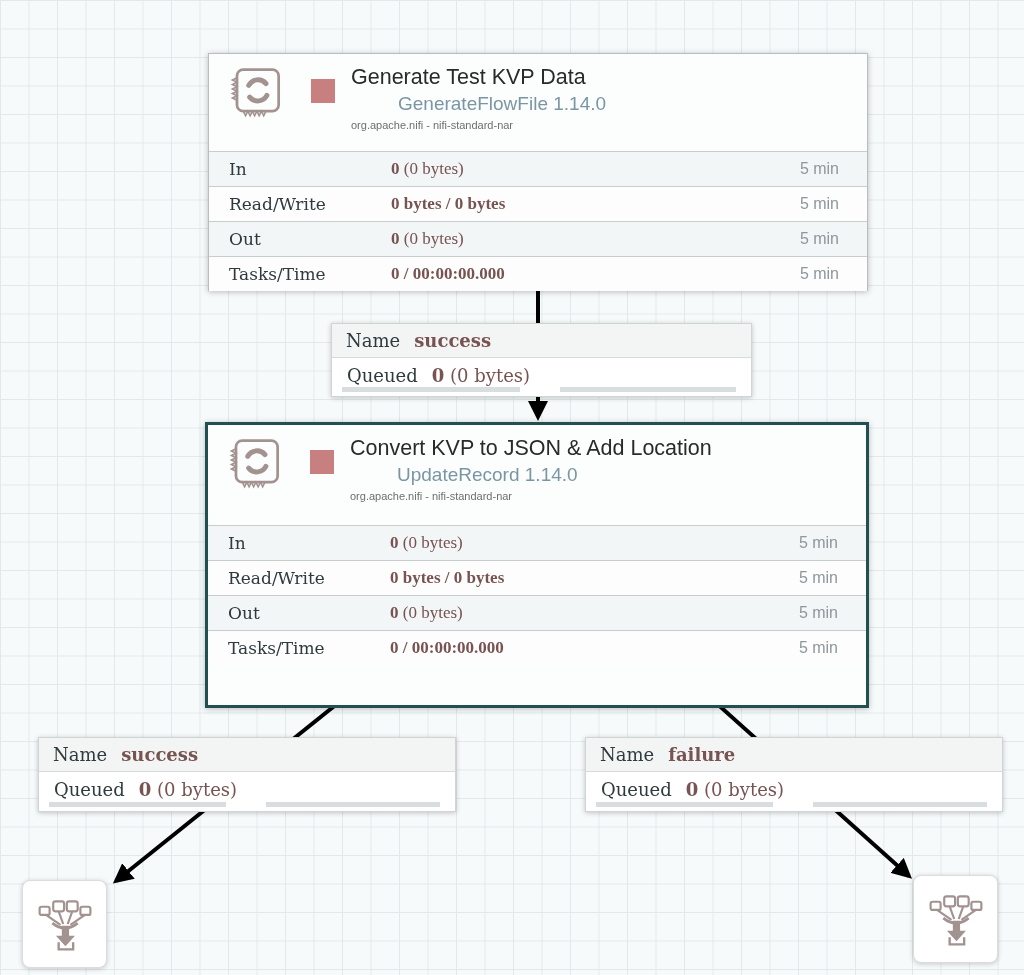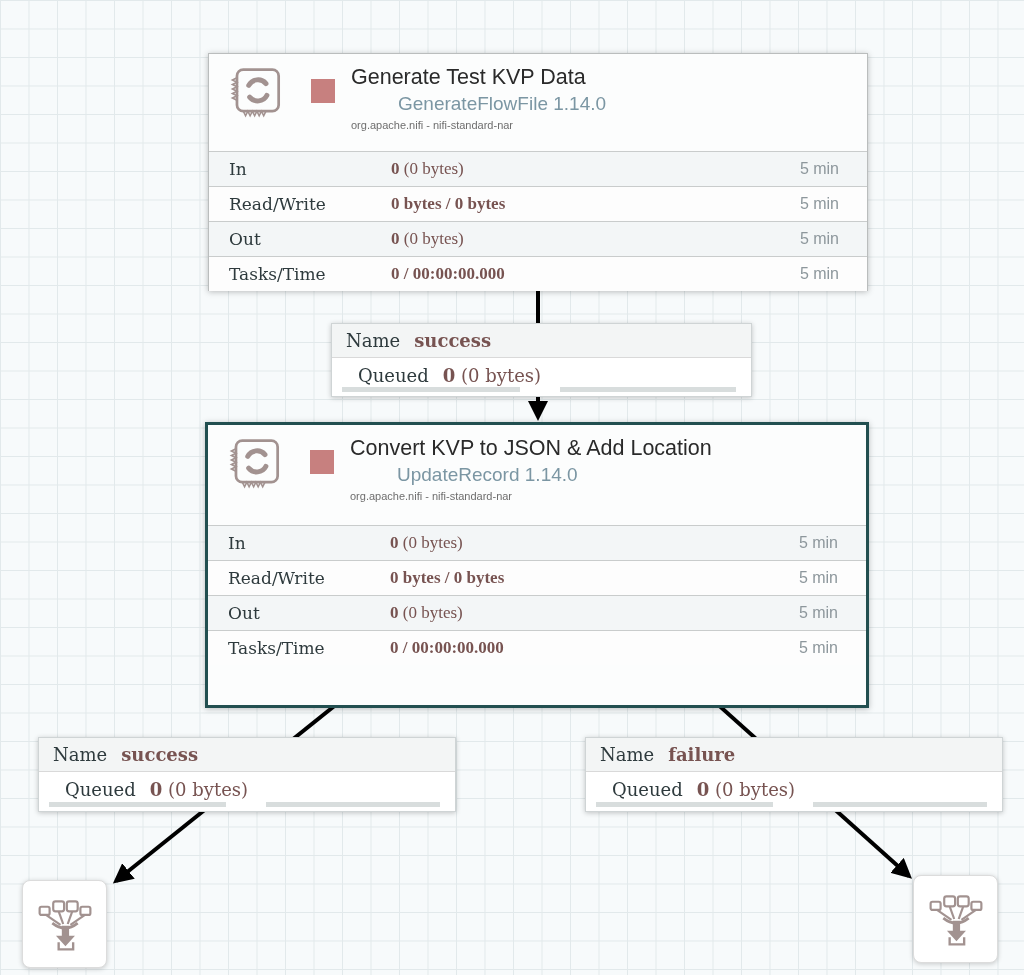--- a/index.html
+++ b/index.html
@@ -50,21 +50,21 @@
   .conn-label{
     position:absolute;z-index:3;background:#fff;border:1px solid #cfd4d5;
     box-shadow:0 1px 5px rgba(0,0,0,.22);box-sizing:border-box;
     font-family:"DejaVu Serif","Liberation Serif",serif;font-size:18px;
   }
   .conn-name-row{
     height:34px;background:#f3f5f5;border-bottom:1px solid #d9d9d9;
     box-sizing:border-box;padding:6px 0 5px 14px;color:#2e3a3d;
   }
   .conn-name-row b{color:#775351;margin-left:14px;}
-  .conn-queue-row{height:30px;padding:7px 0 0 26px;color:#2e3a3d;}
+  .conn-queue-row{height:30px;padding:7px 0 0 15px;color:#2e3a3d;}
   .conn-queue-row b{color:#775351;margin-left:14px;}
   .conn-queue-row .rest{color:#775351;}
   .qbar{position:absolute;bottom:4px;height:5px;background:#d8dddd;}
   .qbar.left{left:10px;width:42.5%;}
   .qbar.right{left:54.5%;width:42%;}
 
   
   .funnel{
     position:absolute;z-index:1;width:85px;height:88px;background:#fff;
     border:1px solid #dcdcdc;border-radius:8px;box-shadow:0 1px 5px rgba(0,0,0,.2);

